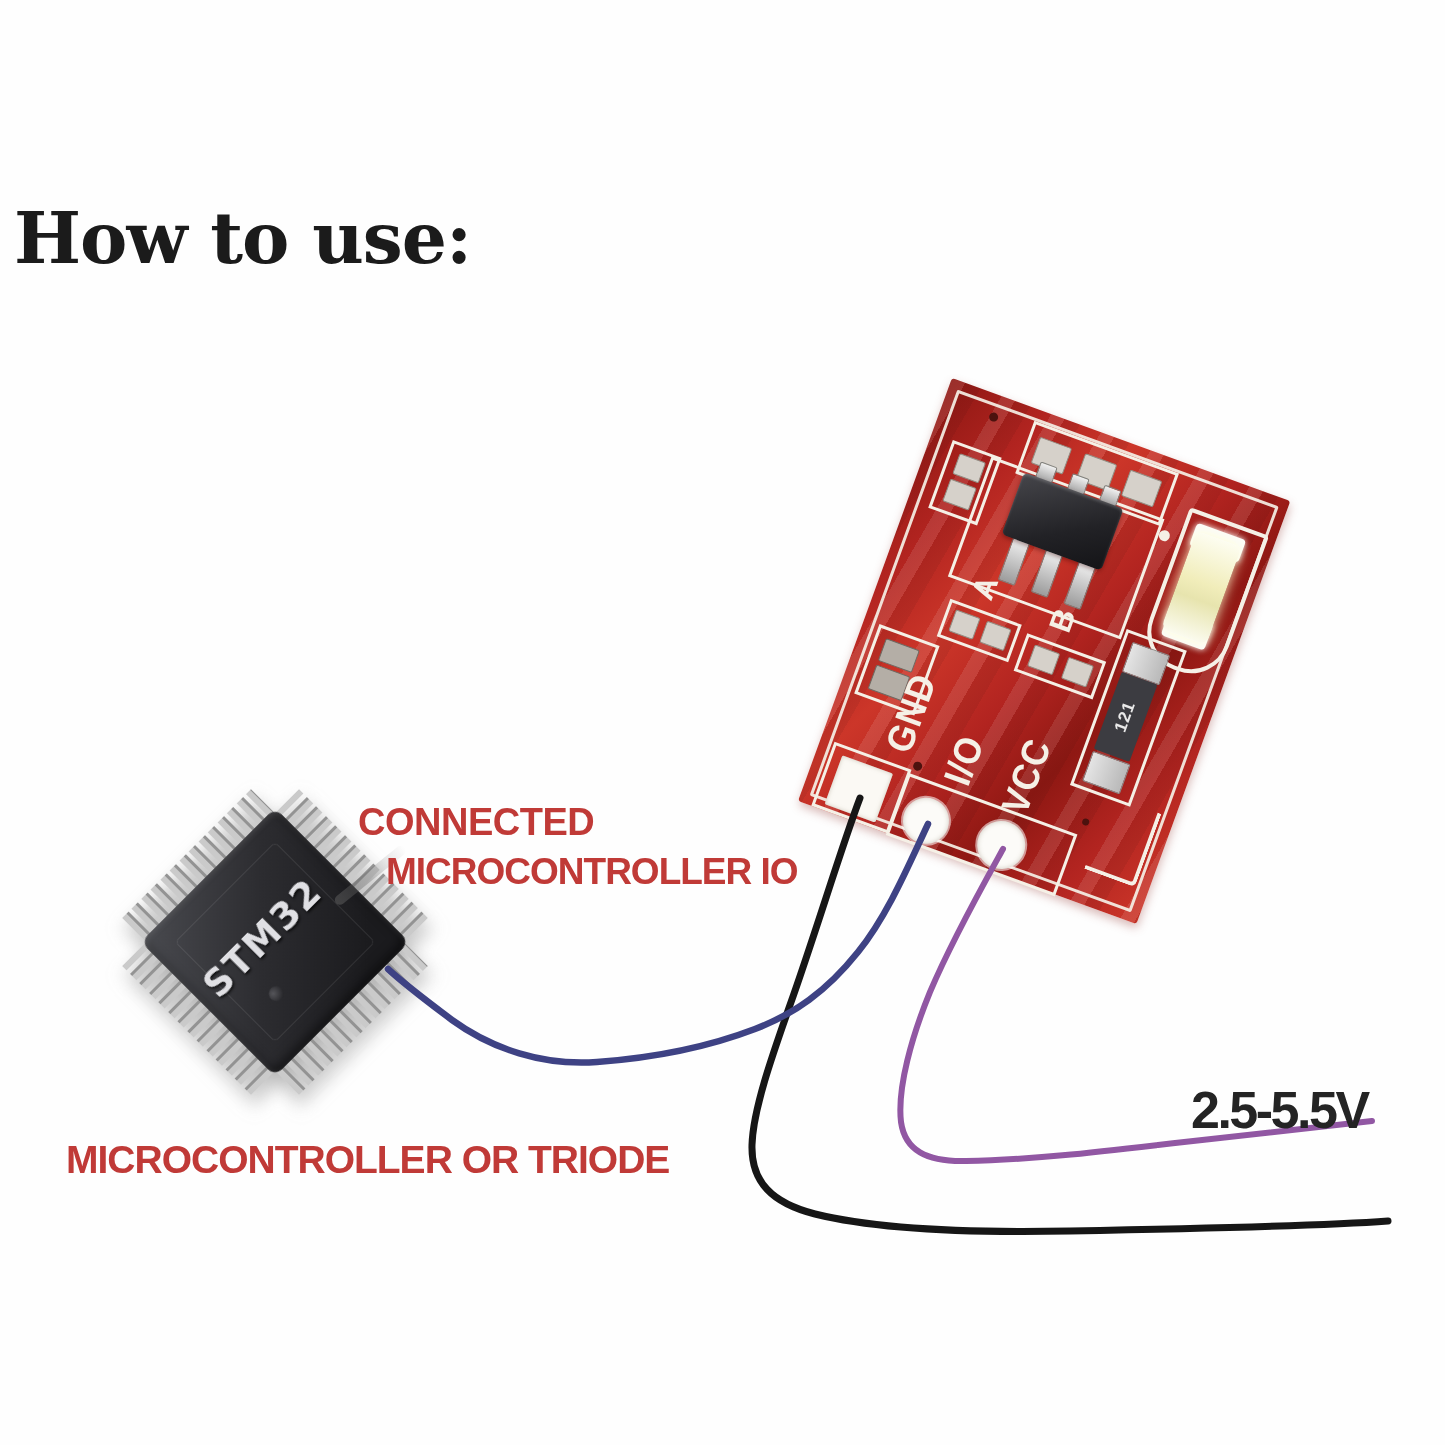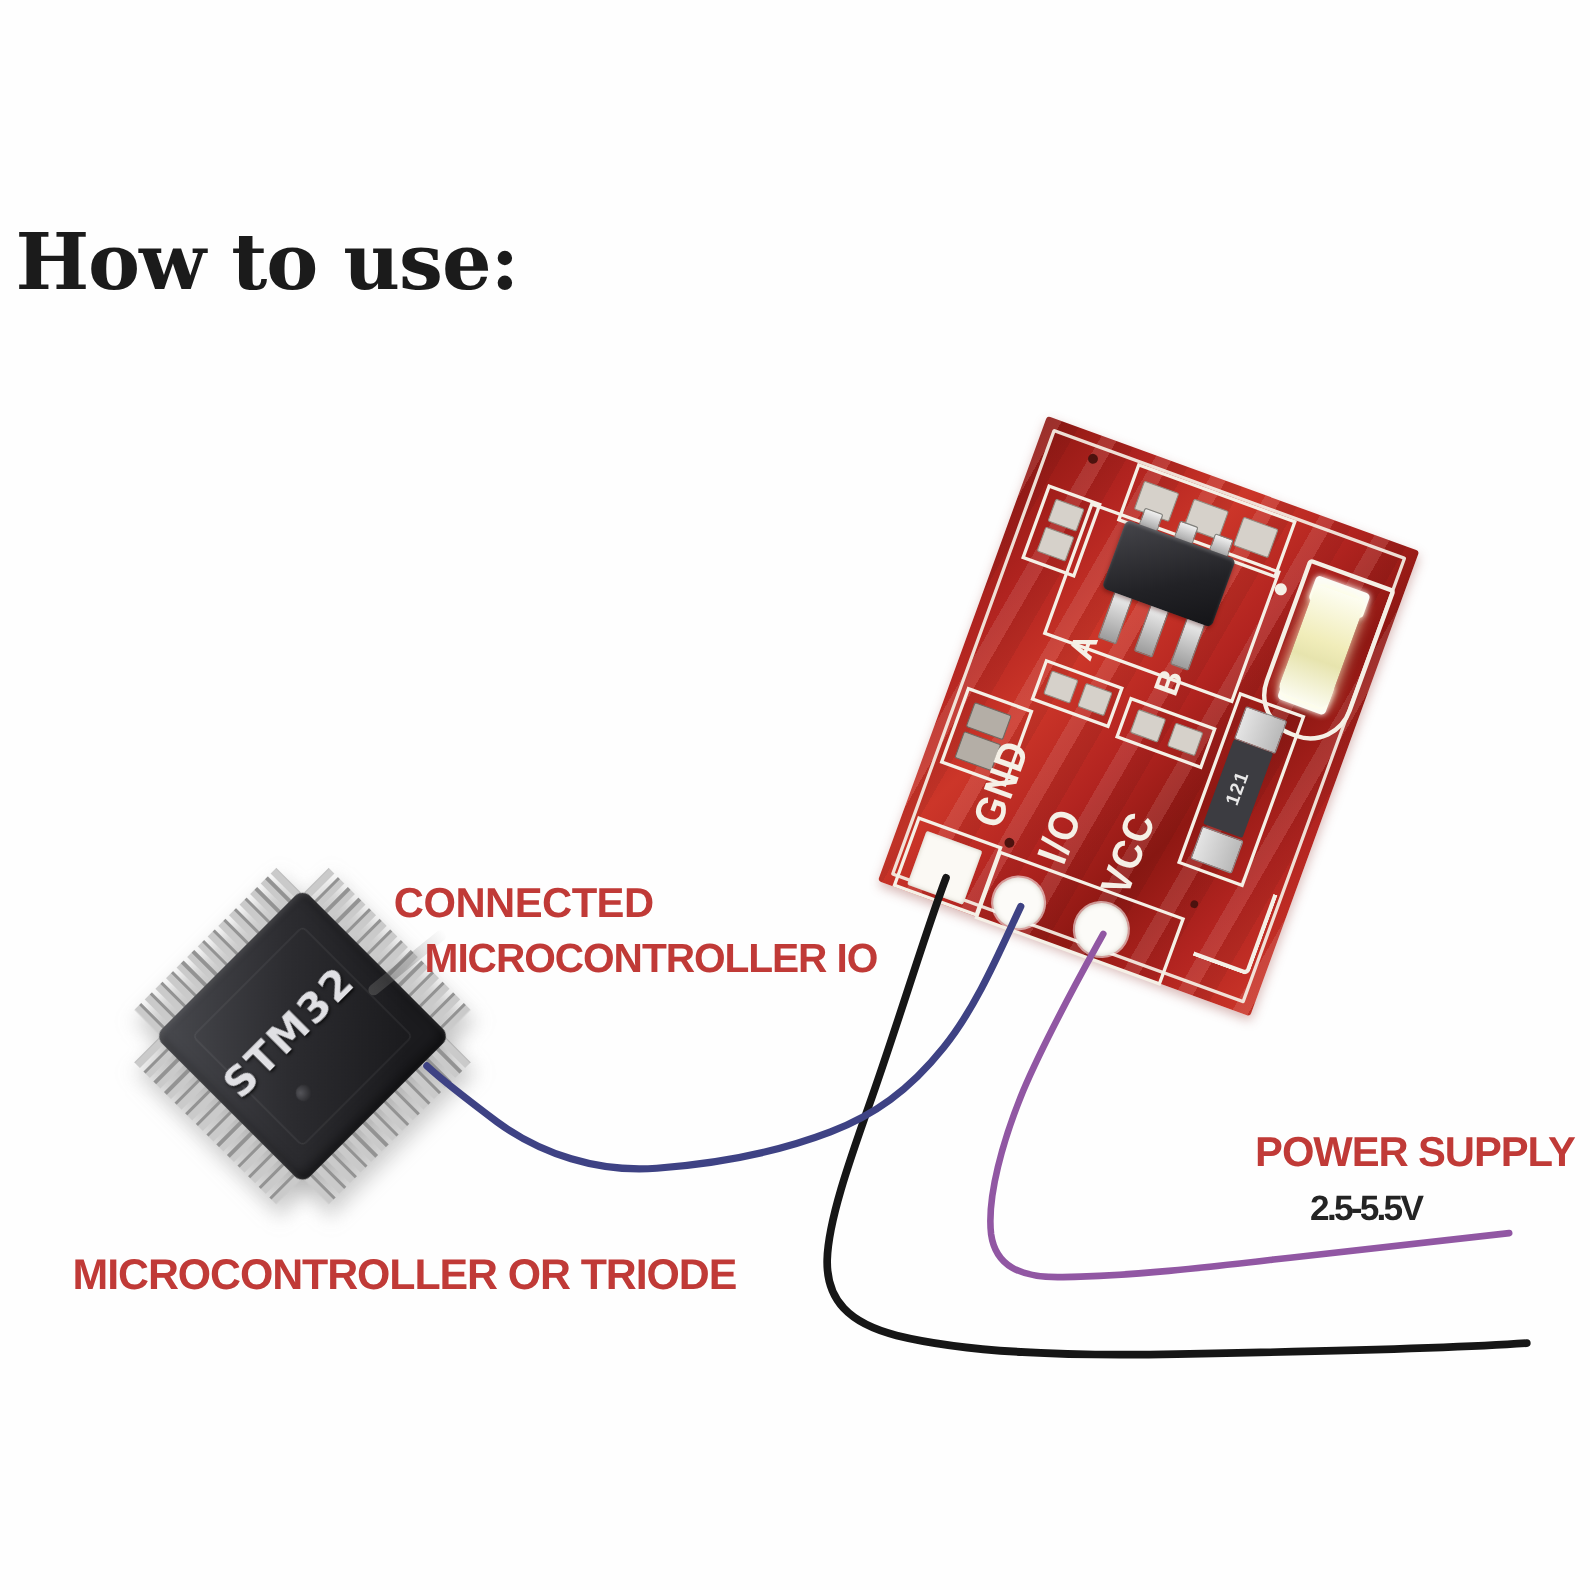--- a/index.html
+++ b/index.html
@@ -7,21 +7,21 @@
           font-family:"Liberation Sans",sans-serif;padding-left:23px;}
   
   .page-title{position:absolute;left:14px;top:196px;font-family:"DejaVu Serif",serif;
       font-weight:700;font-size:71px;color:#1b1b1b;letter-spacing:-1px;}
   
   .cap{position:absolute;font-weight:700;color:var(--caption-red);}
   .cap-connected1{left:358px;top:801px;font-size:38px;letter-spacing:-.5px;}
   .cap-connected2{left:386px;top:851px;font-size:37px;letter-spacing:-1px;}
   .cap-mcu{left:66px;top:1138px;font-size:39px;letter-spacing:-1px;}
   .cap-power{left:1141px;top:1027px;font-size:38px;letter-spacing:-1px;}
-  .cap-volt{position:absolute;left:1191px;top:1080px;font-size:32px;font-weight:700;
+  .cap-volt{position:absolute;left:1191px;top:1080px;font-size:52px;font-weight:700;
       color:#242424;letter-spacing:-2.5px;}
   
   .pcb{position:absolute;left:952px;top:378px;width:360px;height:450px;
       transform:rotate(20deg);transform-origin:0 0;border-radius:3px;
       background:linear-gradient(115deg,var(--pcb-red-dark) 0%,var(--pcb-red) 18%,
         var(--pcb-red-light) 34%,var(--pcb-red) 52%,var(--pcb-red-dark) 68%,
         var(--pcb-red) 84%,var(--pcb-red-light) 100%);
       box-shadow:2px 4px 10px rgba(150,60,55,.35);}
   .pcb-sheen{position:absolute;inset:0;border-radius:3px;pointer-events:none;
       background:repeating-linear-gradient(100deg,rgba(255,255,255,.10) 0 14px,
@@ -196,16 +196,15 @@
     <path class="wire-vcc" d="M 1003 849 C 987 878, 953 938, 930 992
          C 912 1036, 897 1088, 901 1122
          C 905 1150, 926 1162, 966 1161
          C 1030 1160, 1098 1152, 1158 1145
          C 1238 1136, 1320 1127, 1372 1121"></path>
   </svg>
 
   <div class="cap cap-connected1 txt">CONNECTED</div>
   <div class="cap cap-connected2 txt">MICROCONTROLLER IO</div>
   <div class="cap cap-mcu txt">MICROCONTROLLER OR TRIODE</div>
-  <div class="cap cap-power txt">POWER SUPPLY</div>
   <div class="cap-volt txt">2.5-5.5V</div>
 
 </div>
 
 </body></html>

